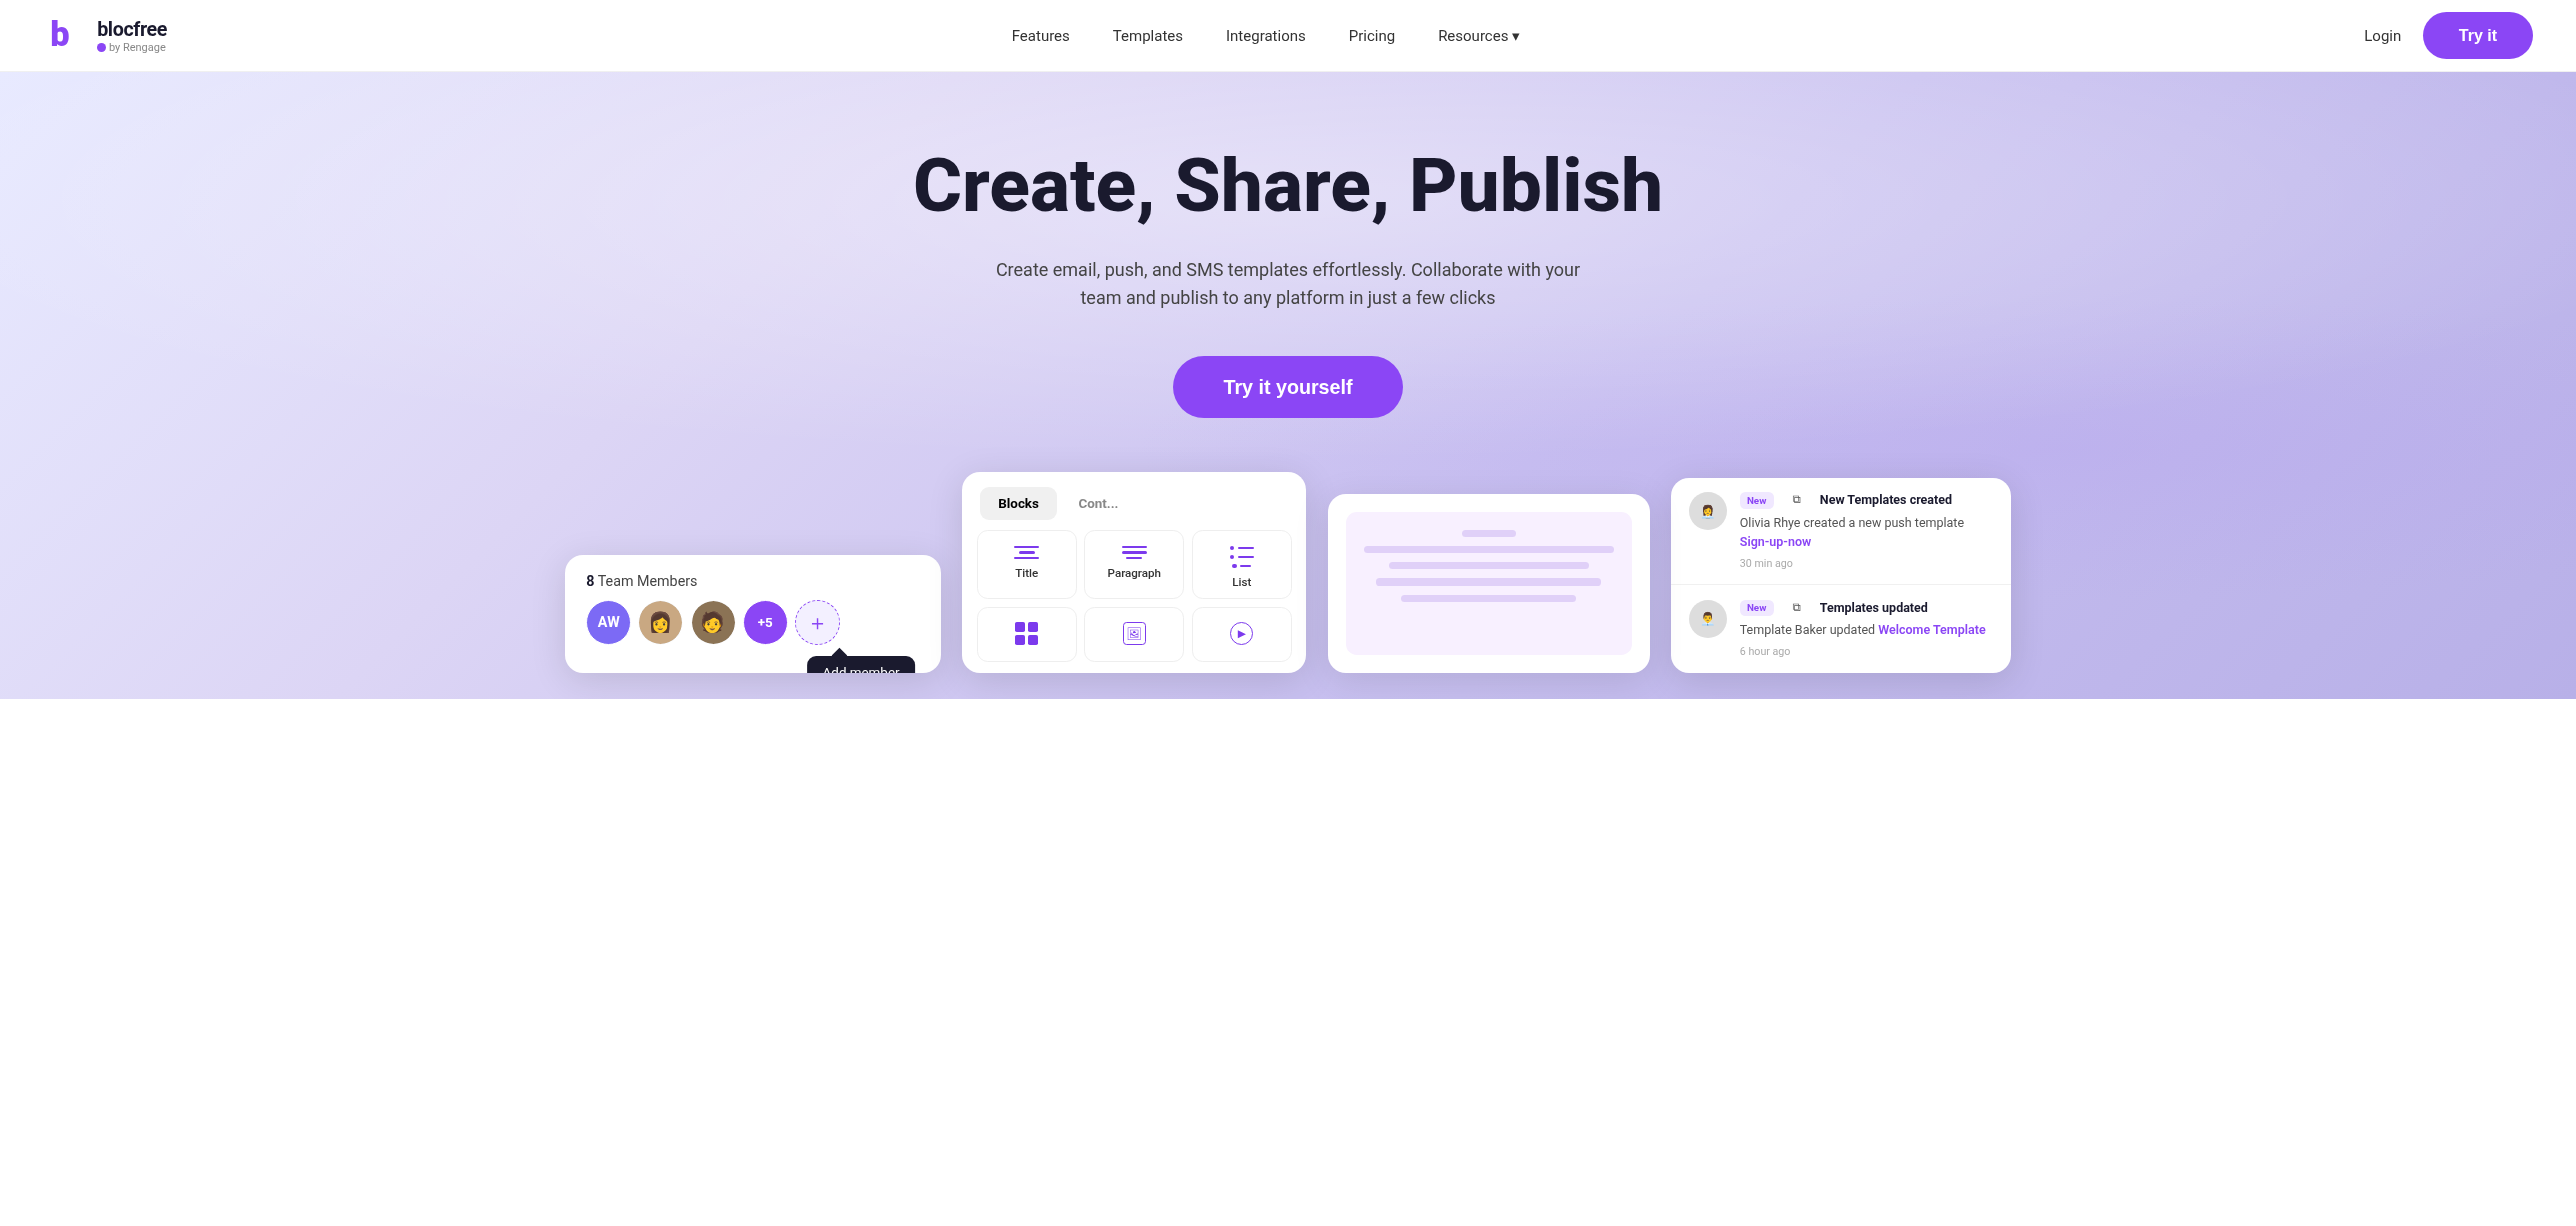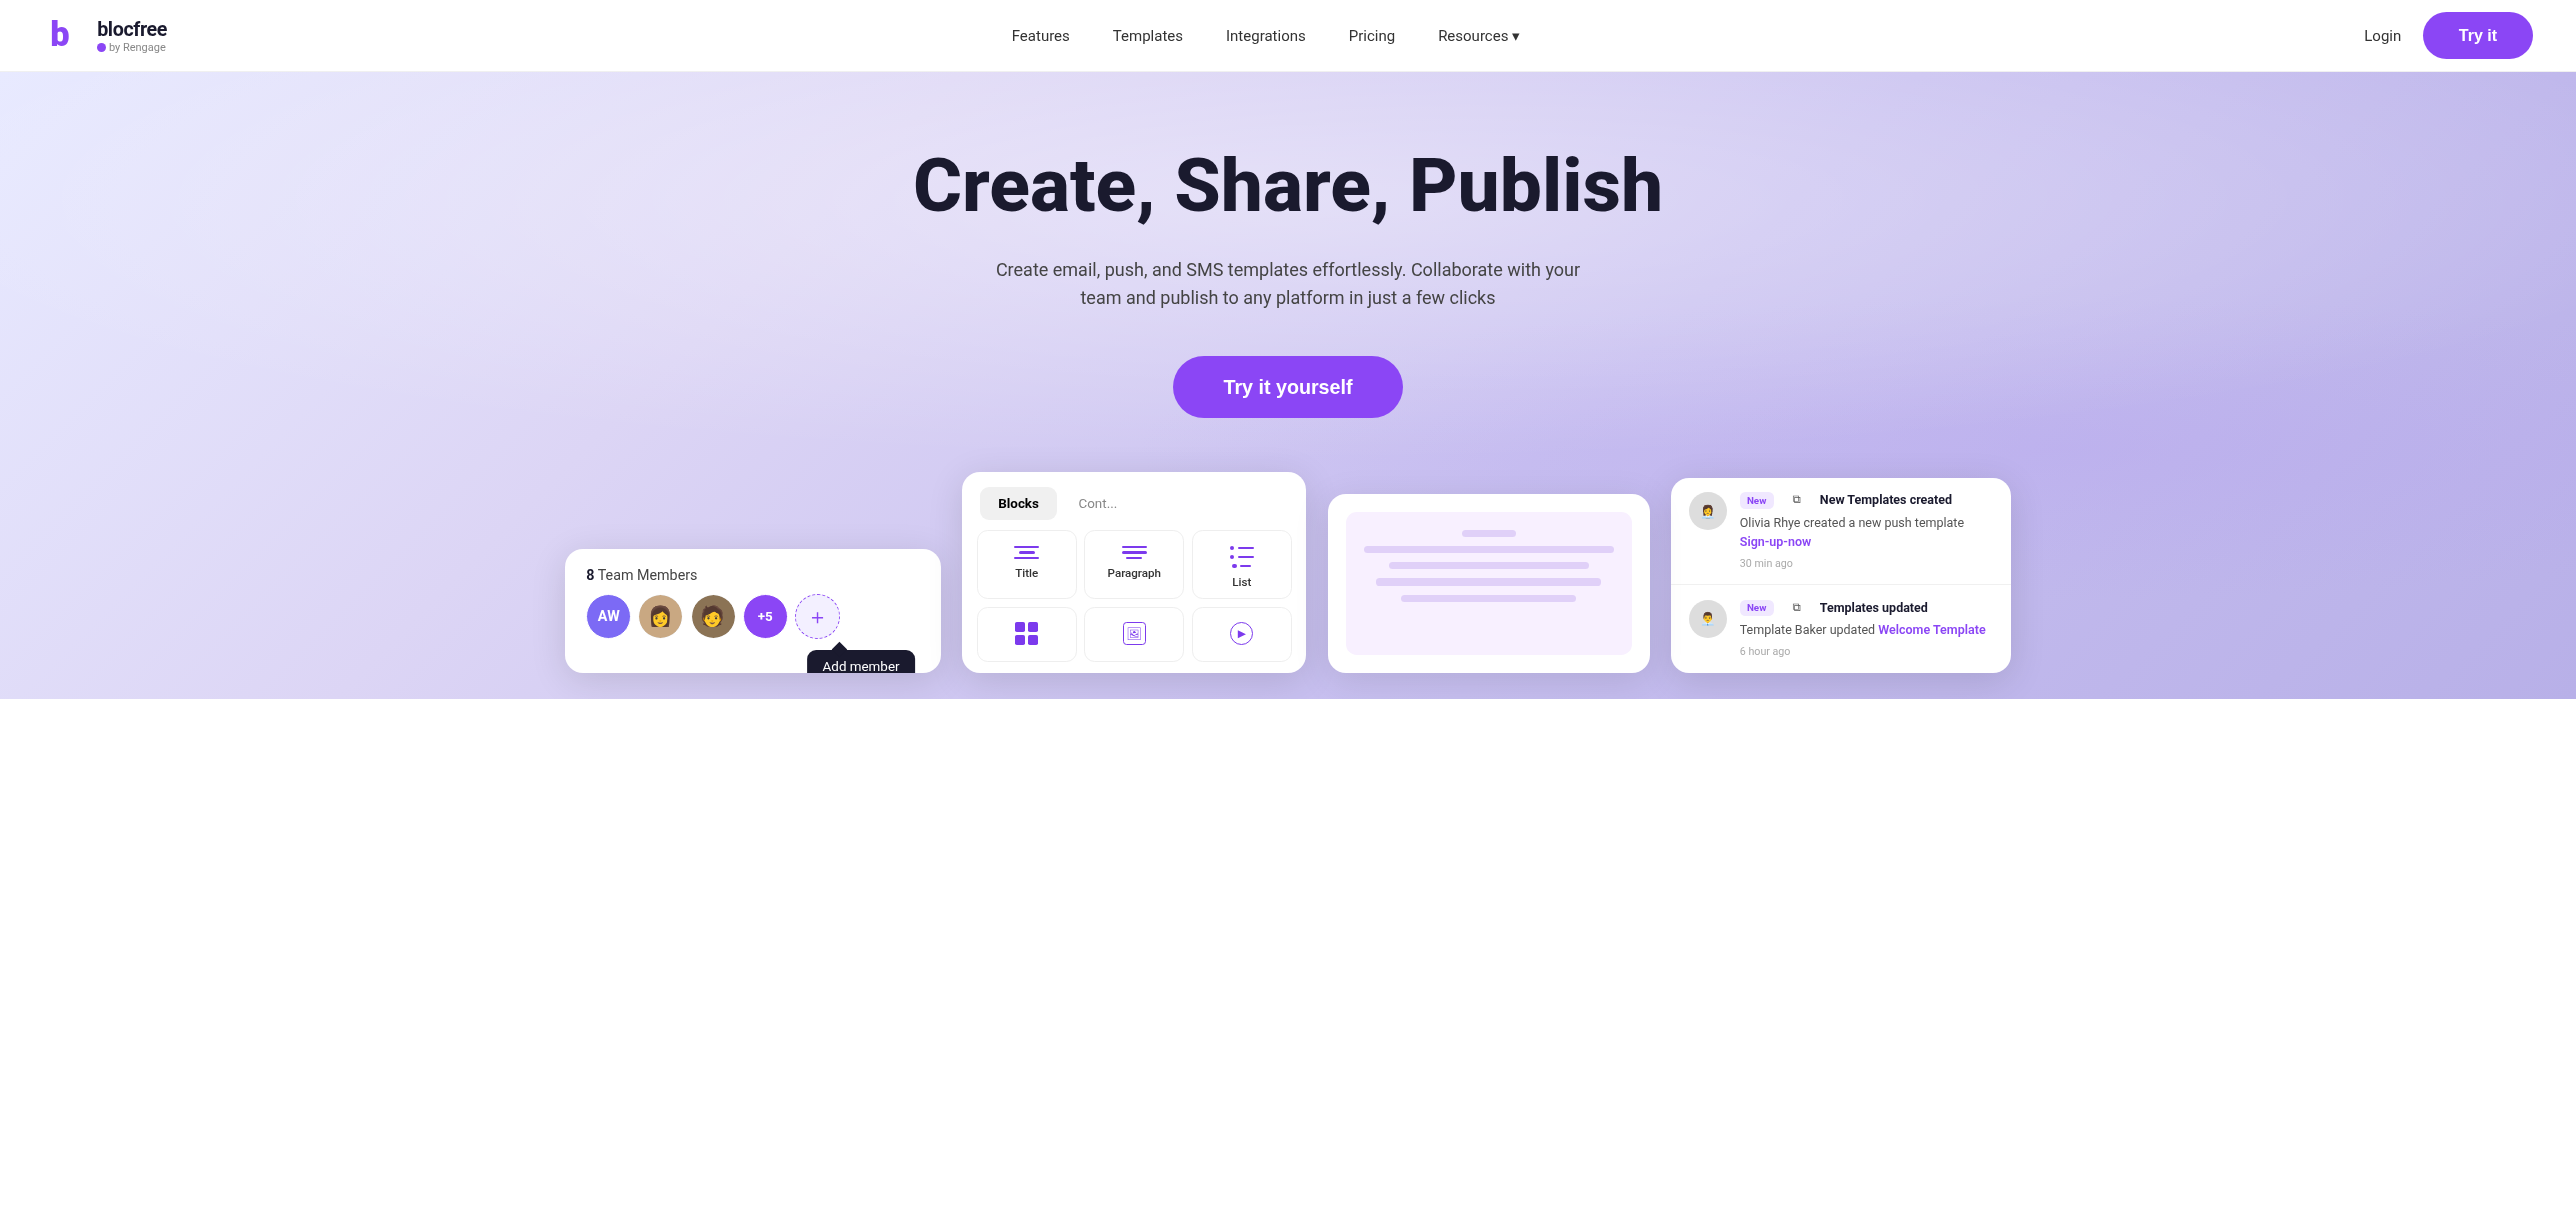--- a/index.html
+++ b/index.html
@@ -160,21 +160,21 @@
     
     .card {
       background: #fff;
       border-radius: 18px;
       box-shadow: 0 7.2px 36px rgba(0,0,0,0.12);
       overflow: hidden;
     }
 
     .team-card {
       width: 376px;
-      padding-bottom: 16px;
+      padding-bottom: 10px;
     }
     .team-header {
       padding: 18px 21.5px 10.7px;
       font-size: 14.3px;
       color: #444;
     }
     .team-count {
       font-weight: 700;
       color: #1a1a2e;
     }
@@ -247,21 +247,21 @@
     }
     .blocks-tabs {
       display: flex;
       padding: 14.3px 18px 0;
       gap: 3.6px;
     }
     .blocks-tab {
       padding: 9px 18px;
       border-radius: 9px;
       font-size: 13.4px;
-      font-weight: 400;
+      font-weight: 700;
       cursor: pointer;
     }
     .blocks-tab-active {
       background: #f0f0f0;
       font-weight: 700;
     }
     .blocks-tab-inactive {
       color: #888;
     }
     .blocks-grid {

